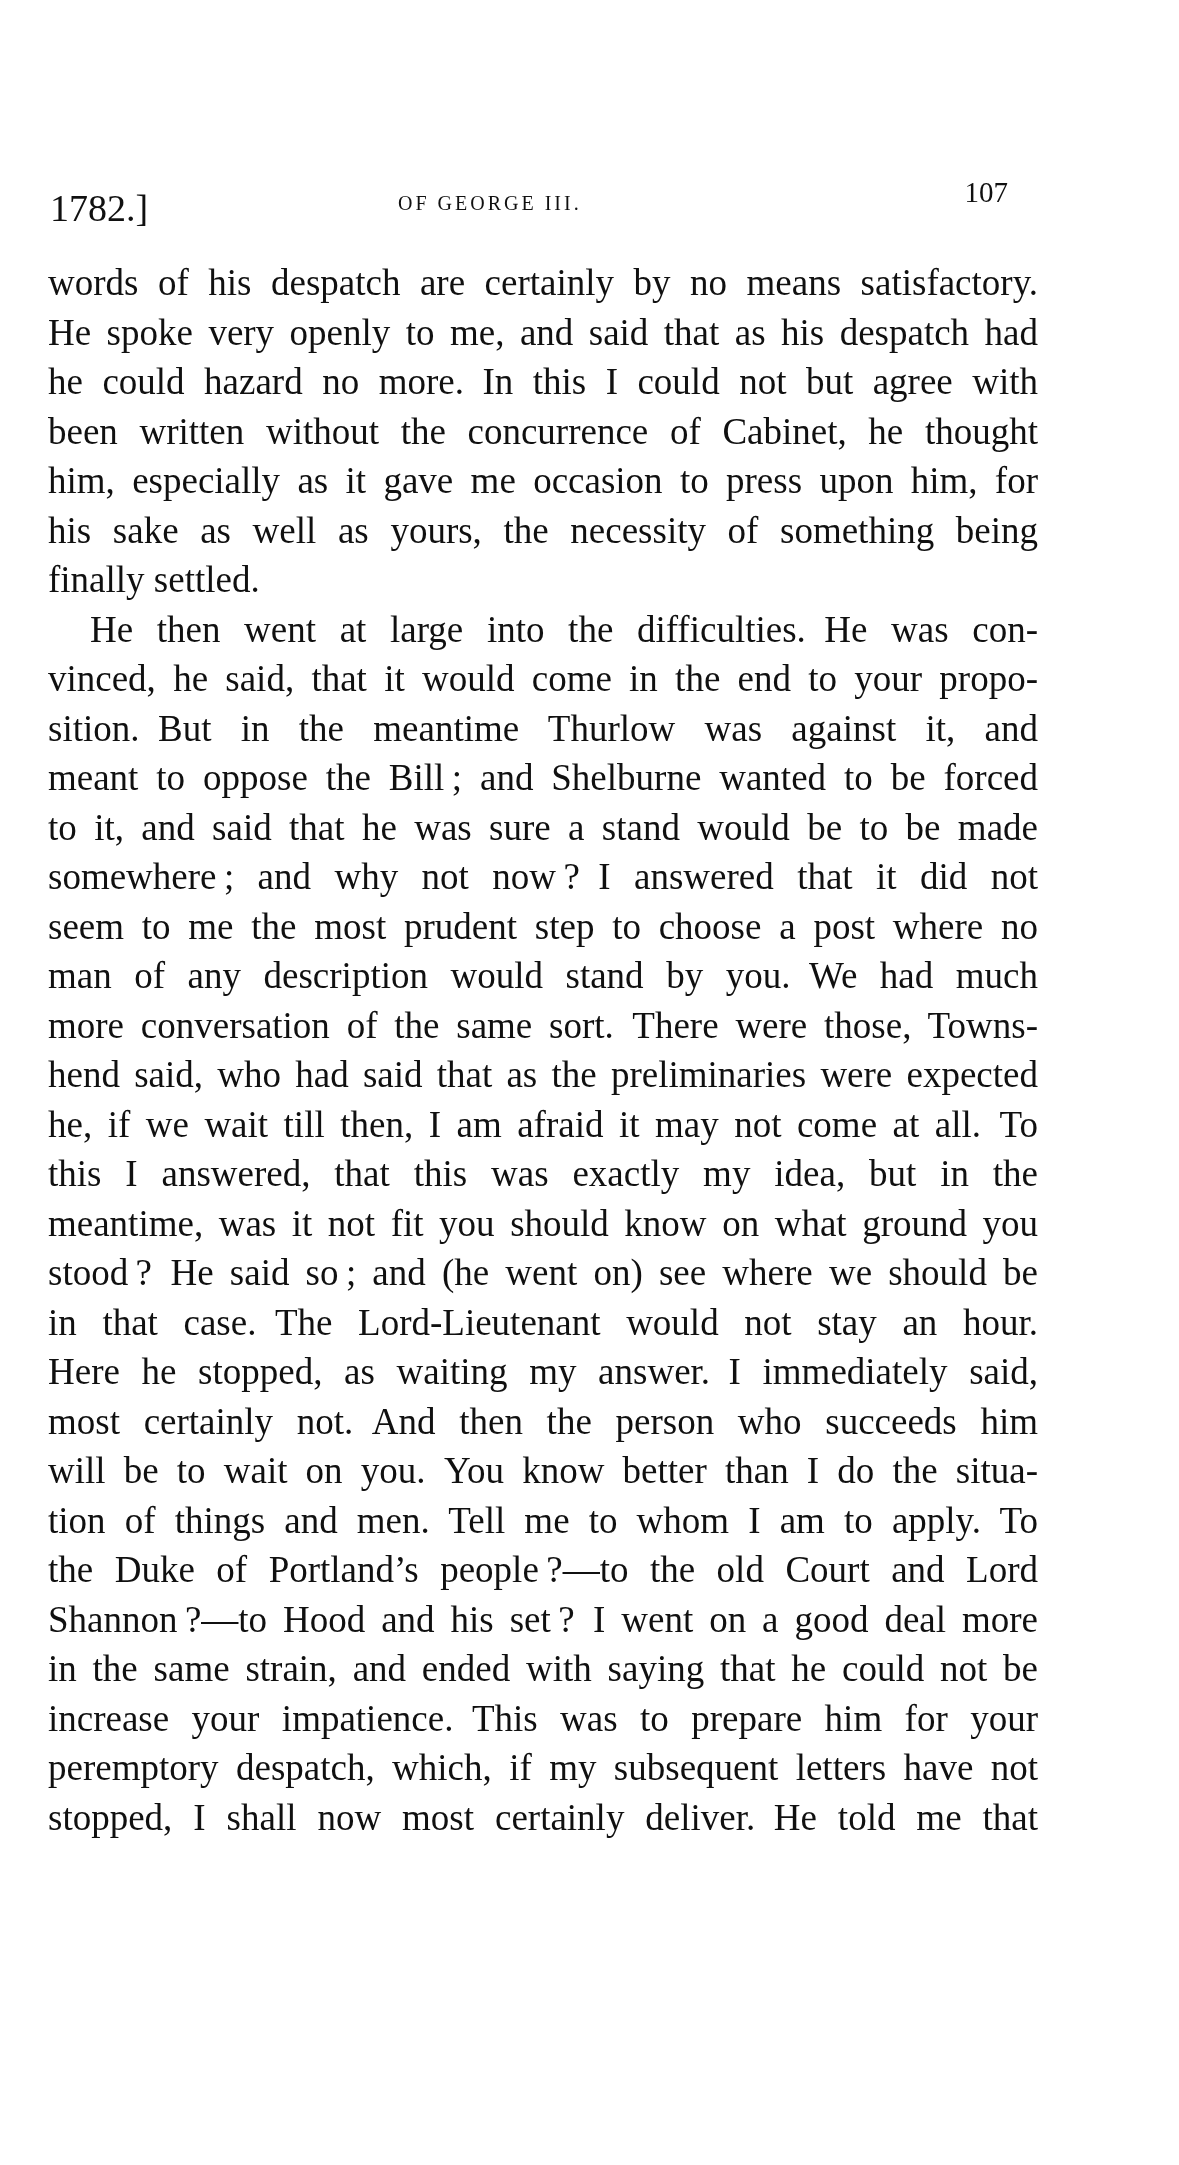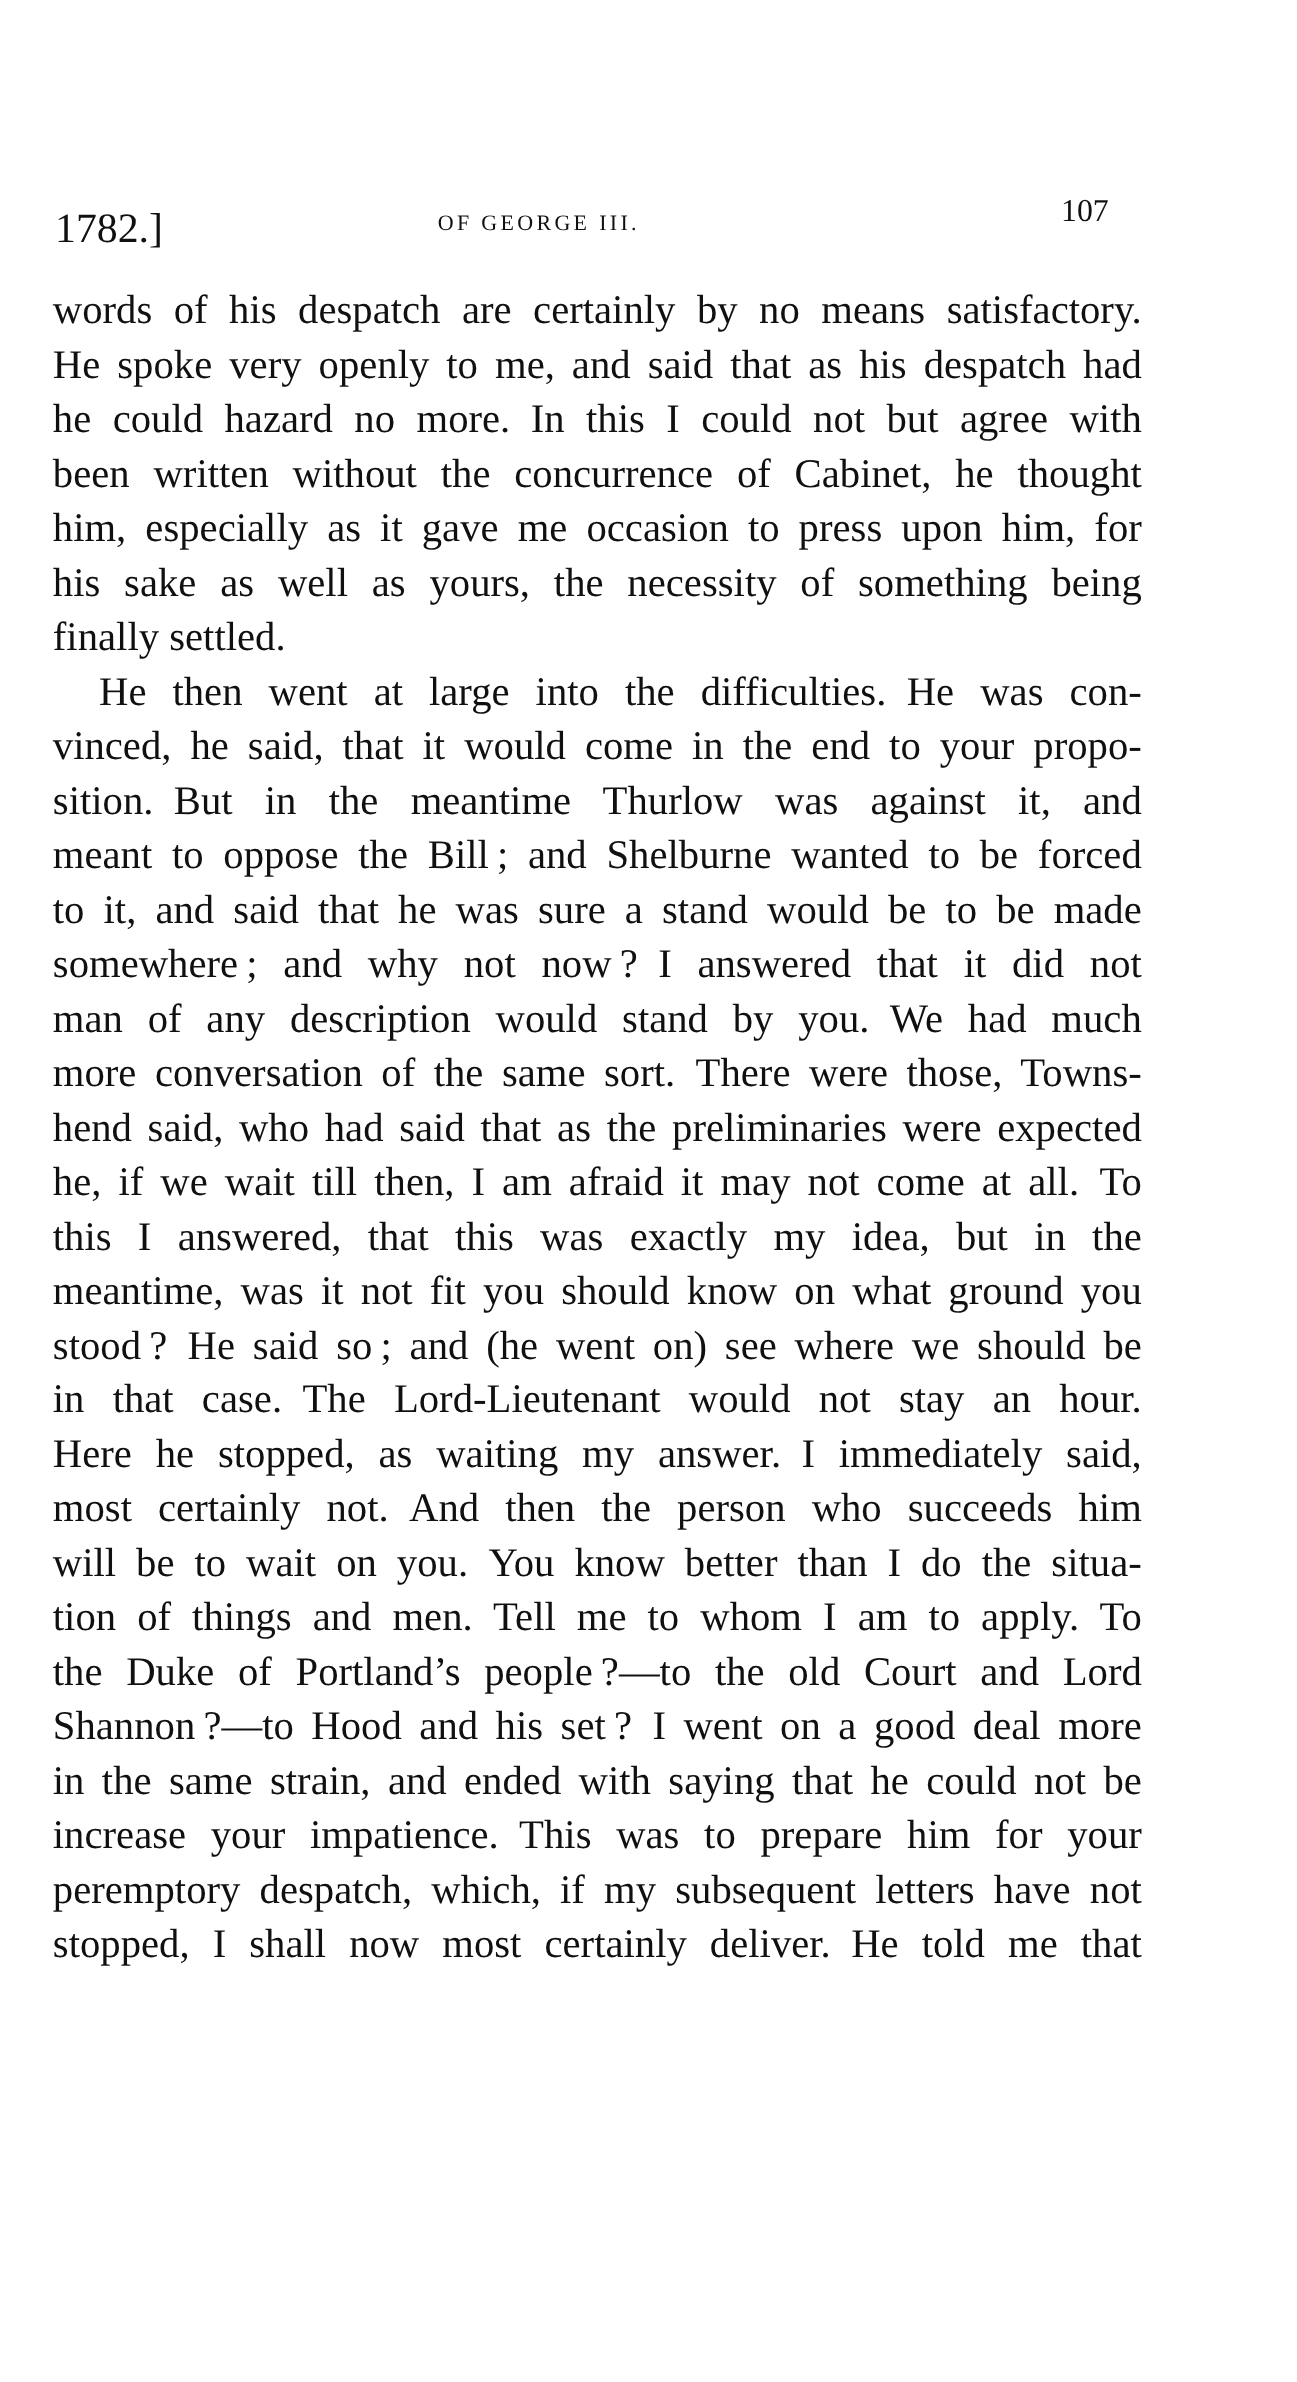--- a/index.html
+++ b/index.html
@@ -84,20 +84,21 @@
         <div class="line">been written without the concurrence of Cabinet, he thought</div>
         <div class="line">him, especially as it gave me occasion to press upon him, for</div>
         <div class="line">his sake as well as yours, the necessity of something being</div>
         <div class="line left">finally settled.</div>
         <div class="line indent">He then went at large into the difficulties. He was con-</div>
         <div class="line">vinced, he said, that it would come in the end to your propo-</div>
         <div class="line">sition. But in the meantime Thurlow was against it, and</div>
         <div class="line">meant to oppose the Bill ; and Shelburne wanted to be forced</div>
         <div class="line">to it, and said that he was sure a stand would be to be made</div>
         <div class="line">somewhere ; and why not now ? I answered that it did not</div>
+        <div class="line">seem to me the most prudent step to choose a post where no</div>
         <div class="line">man of any description would stand by you. We had much</div>
         <div class="line">more conversation of the same sort. There were those, Towns-</div>
         <div class="line">hend said, who had said that as the preliminaries were expected</div>
         <div class="line">he, if we wait till then, I am afraid it may not come at all. To</div>
         <div class="line">this I answered, that this was exactly my idea, but in the</div>
         <div class="line">meantime, was it not fit you should know on what ground you</div>
         <div class="line">stood ? He said so ; and (he went on) see where we should be</div>
         <div class="line">in that case. The Lord-Lieutenant would not stay an hour.</div>
         <div class="line">Here he stopped, as waiting my answer. I immediately said,</div>
         <div class="line">most certainly not. And then the person who succeeds him</div>

